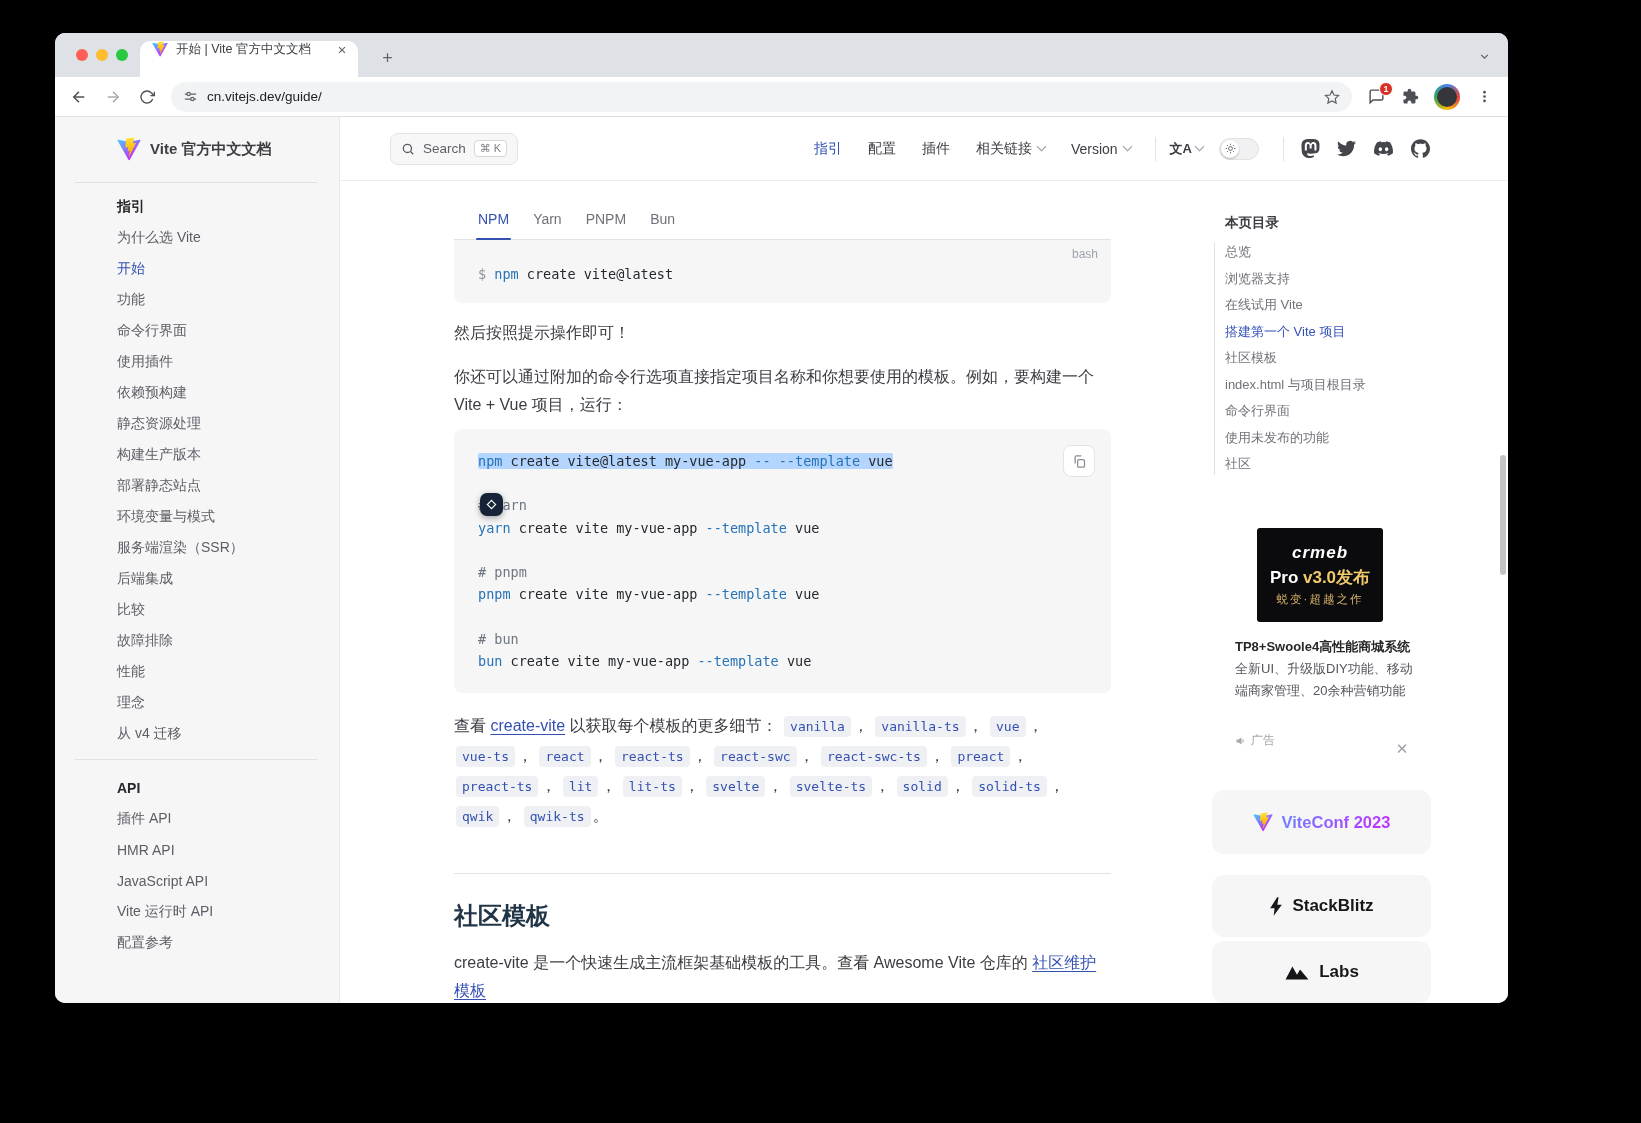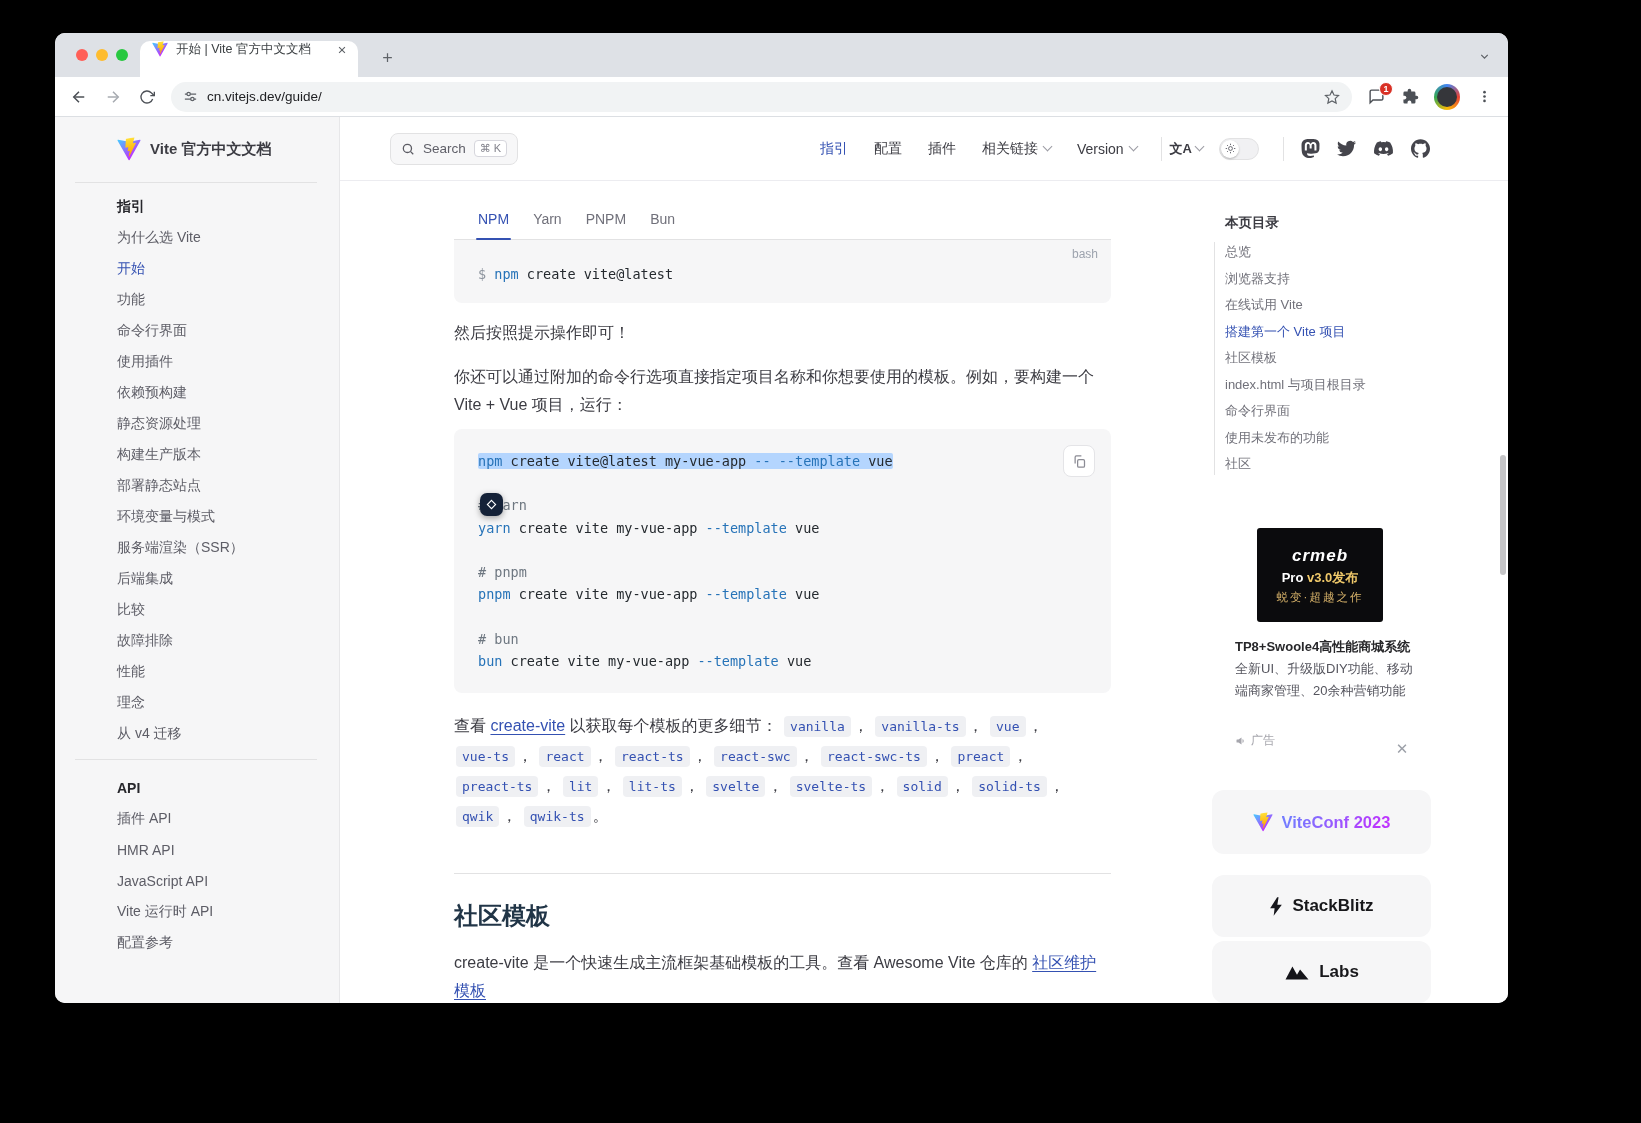--- a/index.html
+++ b/index.html
@@ -55,21 +55,21 @@
   .search-btn { display:flex; align-items:center; gap:8px; height:32px; padding:0 10px; border:1px solid #e2e2e3;
     background:#f7f7f8; border-radius:8px; font-family:inherit; color:#5c5c64; }
   .search-label { font-size:13.5px; color:#5f5f68; }
   .search-kbd { font-size:11px; color:#83838c; border:1px solid #d6d6dc; background:#fff; border-radius:4px; padding:1px 5px; }
   .nav-right { display:flex; align-items:center; }
   .nav-link { font-size:14px; font-weight:500; color:#3c3c43; margin-left:26px; text-decoration:none; }
   .nav-link.active { color:#3451b2; }
   .nav-drop { display:flex; align-items:center; gap:6px; font-size:14px; font-weight:500; color:#3c3c43; margin-left:26px; }
   .chev { width:7px; height:7px; border-right:1.4px solid #9b9ba3; border-bottom:1.4px solid #9b9ba3; transform:rotate(45deg); margin-top:-4px; }
   .nav-sep { width:1px; height:24px; background:#e2e2e3; margin-left:24px; }
-  .translate { display:flex; align-items:center; gap:4px; margin-left:8px; font-size:13px; font-weight:600; color:#3c3c43; }
+  .translate { display:flex; align-items:center; gap:4px; margin-left:14px; font-size:13px; font-weight:600; color:#3c3c43; }
   .theme-toggle { width:40px; height:22px; border-radius:11px; background:#f1f1f3; border:1px solid #e2e2e3; position:relative; margin-left:16px; }
   .toggle-knob { position:absolute; left:1px; top:1px; width:18px; height:18px; border-radius:50%; background:#fff;
     box-shadow:0 1px 2px rgba(0,0,0,.25); display:flex; align-items:center; justify-content:center; color:#5f5f68; }
   .social { margin-left:17px; color:#45454c; display:flex; }
 
   .vp-content { flex:1; position:relative; min-height:0; overflow:hidden; }
   .doc { position:absolute; left:114px; top:17px; width:657px; }
 
   .cg-tabs { display:flex; align-items:stretch; height:42px; border-bottom:1px solid #e2e2e3; padding-left:12px; }
   .cg-tab { position:relative; padding:0 12px; font-size:14px; font-weight:500; color:#70707a; background:none; border:none; font-family:inherit; }
@@ -102,21 +102,21 @@
   .toc-title { font-size:13.5px; font-weight:600; color:#3c3c43; padding-left:11px; margin-bottom:7px; }
   .toc-list { position:relative; padding-left:11px; }
   .toc-rail { position:absolute; left:0; top:3px; bottom:3px; width:1px; background:#e2e2e3; }
   .toc-item { position:relative; font-size:13px; line-height:26.5px; color:#71717a; white-space:nowrap; overflow:hidden; }
   .toc-item.active { color:#3451b2; }
   .toc-item.active::before { content:""; position:absolute; left:-11px; top:5px; width:2px; height:16px; background:#3451b2; border-radius:1px; }
 
   .ad-img { position:absolute; top:347px; left:43px; width:126px; height:94px; background:#0b0b0d; border-radius:3px;
     display:flex; flex-direction:column; align-items:center; justify-content:center; gap:3px; overflow:hidden; }
   .ad-brand { color:#fff; font-size:17px; font-weight:700; font-style:italic; letter-spacing:1px; }
-  .ad-line1 { font-size:13px; font-weight:700; color:#fff;text-align:right; }
+  .ad-line1 { font-size:17px; font-weight:700; color:#fff;text-align:right; }
   .ad-line1 .gold { color:#f0c96a; }
   .ad-line2 { font-size:11.5px; color:#d8b36a; letter-spacing:2px; }
   .ad-text { position:absolute; top:455px; left:21px; width:178px; font-size:13px; line-height:22px; }
   .ad-strong { color:#27272a; font-weight:600; }
   .ad-rest { color:#55555e; }
   .ad-label { position:absolute; top:551px; left:21px; display:flex; align-items:center; gap:4px; font-size:12px; color:#a6a6ad; }
   .ad-close { position:absolute; top:558px; left:178px; width:20px; height:20px; border:none; background:none; color:#9ca0a8; font-size:15px; line-height:20px; text-align:center; }
 
   .promo { position:absolute; left:-2px; width:219px; background:#f6f6f7; border-radius:12px;
     display:flex; align-items:center; justify-content:center; gap:9px; }

